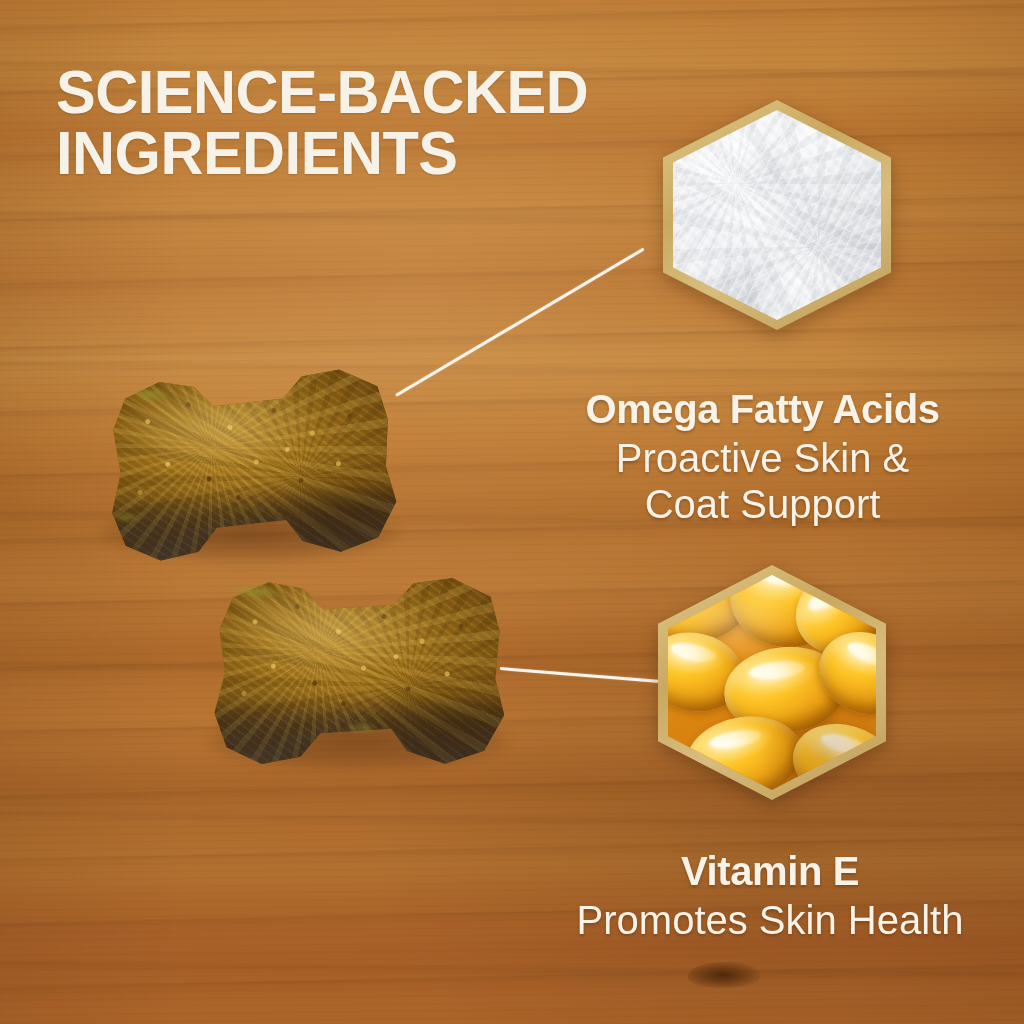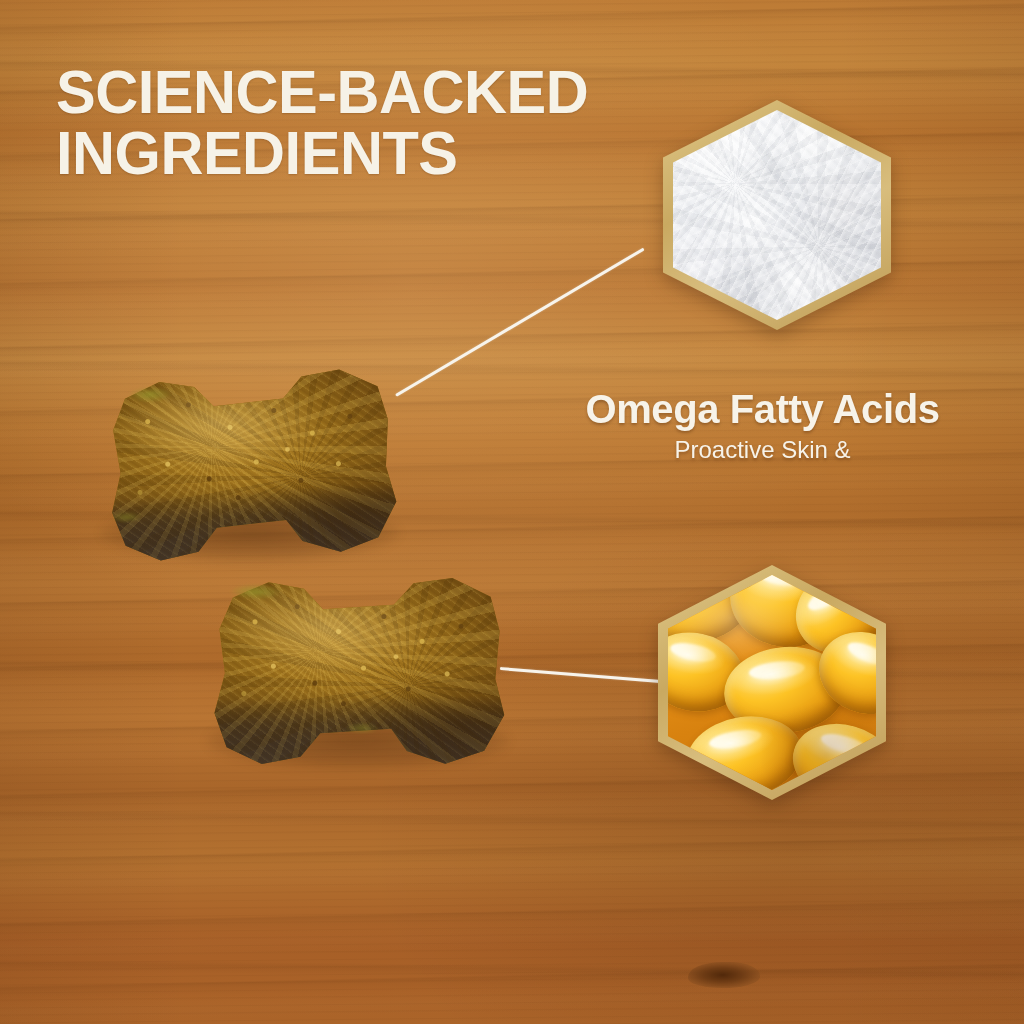--- a/index.html
+++ b/index.html
@@ -304,21 +304,21 @@
   .label-block { position:absolute; text-align:center; color:#f7f3e9; }
   .label-title {
     font-weight:bold;
     font-size:40px;
     line-height:1.05;
     letter-spacing:-0.4px;
     text-shadow:0 2px 3px rgba(60,26,4,0.30);
     margin-top:12px;
   }
   .label-sub {
-    font-size:24px;
+    font-size:40px;
     line-height:1.14;
     font-weight:400;
     margin-top:6px;
     text-shadow:0 2px 3px rgba(60,26,4,0.30);
   }
   #label-omega { left:510px; top:376px; width:505px; }
   #label-vite  { left:540px; top:838px; width:460px; }
 </style>
 </head>
 <body>
@@ -393,17 +393,24 @@
         <div class="gel" style="left:124px; top:150px; width:104px; height:78px; transform:rotate(16deg);"></div>
         <div class="gel-gloss"></div>
       </div>
     </div>
   </div>
 
   <div class="label-block" id="label-omega">
     <div class="label-title">Omega Fatty Acids</div>
     <div class="label-sub">
       <span>Proactive Skin &amp;</span><br>
-    </div>
-  </div>
-
+      <span>Coat Support</span>
+    </div>
+  </div>
+
+  <div class="label-block" id="label-vite">
+    <div class="label-title">Vitamin E</div>
+    <div class="label-sub">
+      <span>Promotes Skin Health</span>
+    </div>
+  </div>
 
 </div>
 
 </body></html>

